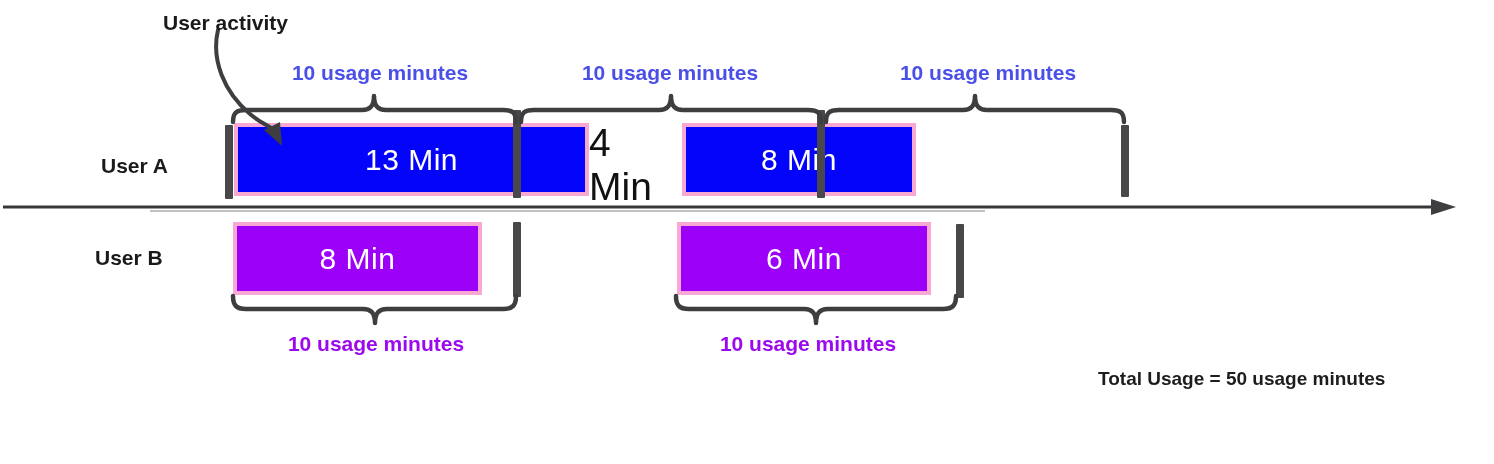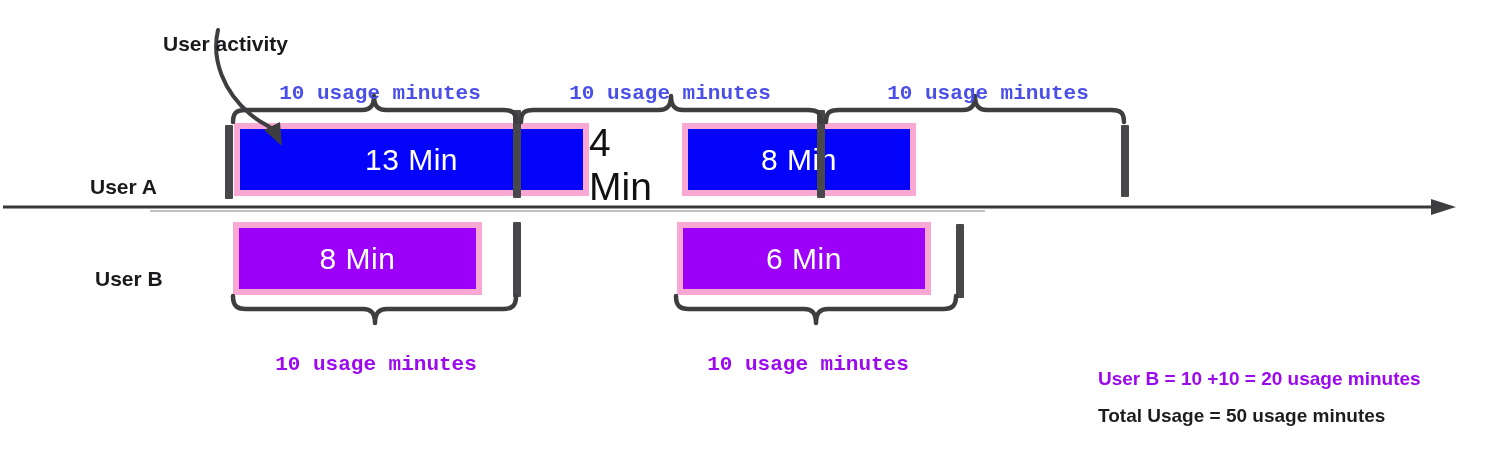--- a/index.html
+++ b/index.html
@@ -6,41 +6,41 @@
   .canvas {
     position:relative; width:1494px; height:464px; background:#ffffff;
     font-family:"Liberation Sans", sans-serif; overflow:hidden;
   }
 
   
   .bar {
     position:absolute; height:73px; top:123px; z-index:1;
     display:flex; align-items:center; justify-content:center;
     color:#ffffff; font-size:30px; font-weight:400; letter-spacing:0.5px;
-    box-sizing:border-box; border:6px solid #f9a8d4;
+    box-sizing:border-box; border:4px solid #f9a8d4;
   }
   .bar-a { background:var(--user-a-bar,#0404fa); }
   .bar-b { background:var(--user-b-bar,#9d00f8); top:222px; }
 
   
   .tick { position:absolute; width:8px; background:var(--tick,#48484a); z-index:2; border-radius:1px; }
 
   
   .overlay { position:absolute; left:0; top:0; z-index:3; pointer-events:none; }
   .brace { fill:none; stroke:var(--stroke,#3e3e40); stroke-width:4.5; stroke-linecap:round; stroke-linejoin:round; }
   .curve { fill:none; stroke:var(--stroke,#3e3e40); stroke-width:4; stroke-linecap:round; }
   .fill-dark { fill:var(--stroke,#3e3e40); stroke:none; }
   .axis { stroke:#38383a; stroke-width:3; }
   .axis-shadow { stroke:#8f8f8f; stroke-width:2; opacity:0.55; }
 
   
-  .txt { position:absolute; white-space:nowrap; z-index:4;margin-top:21px; }
+  .txt { position:absolute; white-space:nowrap; z-index:4; }
   .annot { font-size:21px; font-weight:700; color:#1a1a1c; }
   .user-name { font-size:21px; font-weight:700; color:#1a1a1c; }
-  .win-label { font-size:21px; font-weight:700; transform:translateX(-50%);font-family:Liberation Mono, monospace; }
+  .win-label { font-size:21px; font-weight:700; transform:translateX(-50%); }
   .win-a { color:var(--window-label-a,#4a4fe8); }
   .win-b { color:var(--window-label-b,#9c09ee); }
   .gap-label {
     position:absolute; left:589px; top:123px; width:93px; height:83px; z-index:4;
     display:flex; align-items:center; justify-content:center;
     color:#111113; font-size:39px; font-weight:400;
   }
   .summary { position:absolute; left:1098px; top:361px; z-index:4; font-weight:700; font-size:19px; line-height:36.5px; }
   .sum-a { color:var(--summary-user-a,#1717dc); }
   .sum-b { color:var(--summary-user-b,#9c09ee); }
@@ -87,28 +87,27 @@
     <path class="curve" d="M218,30 C211,60 224,92 250,114 C258,121 265,124 271,128"></path>
     <polygon class="fill-dark" points="282,146 264,130 280,122"></polygon>
 
     <line class="axis-shadow" x1="150" y1="211" x2="985" y2="211"></line>
     <line class="axis" x1="3" y1="207" x2="1436" y2="207"></line>
     <polygon class="fill-dark" points="1456,207 1431,199 1431,215"></polygon>
   </svg>
 
   <div class="txt annot" style="left:163px;top:11px;">User activity</div>
 
-  <div class="txt user-name" style="left:90px;top:154px;">User A</div>
+  <div class="txt user-name" style="left:101px;top:154px;">User A</div>
   <div class="txt user-name" style="left:95px;top:246px;">User B</div>
 
   <div class="txt win-label win-a" style="left:380px;top:61px;">10 usage minutes</div>
   <div class="txt win-label win-a" style="left:670px;top:61px;">10 usage minutes</div>
   <div class="txt win-label win-a" style="left:988px;top:61px;">10 usage minutes</div>
 
   <div class="txt win-label win-b" style="left:376px;top:332px;">10 usage minutes</div>
   <div class="txt win-label win-b" style="left:808px;top:332px;">10 usage minutes</div>
 
   <div class="summary">
-    <div class="sum-b">User B = 10 +10 = 20 usage minutes</div>
     <div class="sum-total">Total Usage = 50 usage minutes</div>
   </div>
 
 </div>
 
 </body></html>

